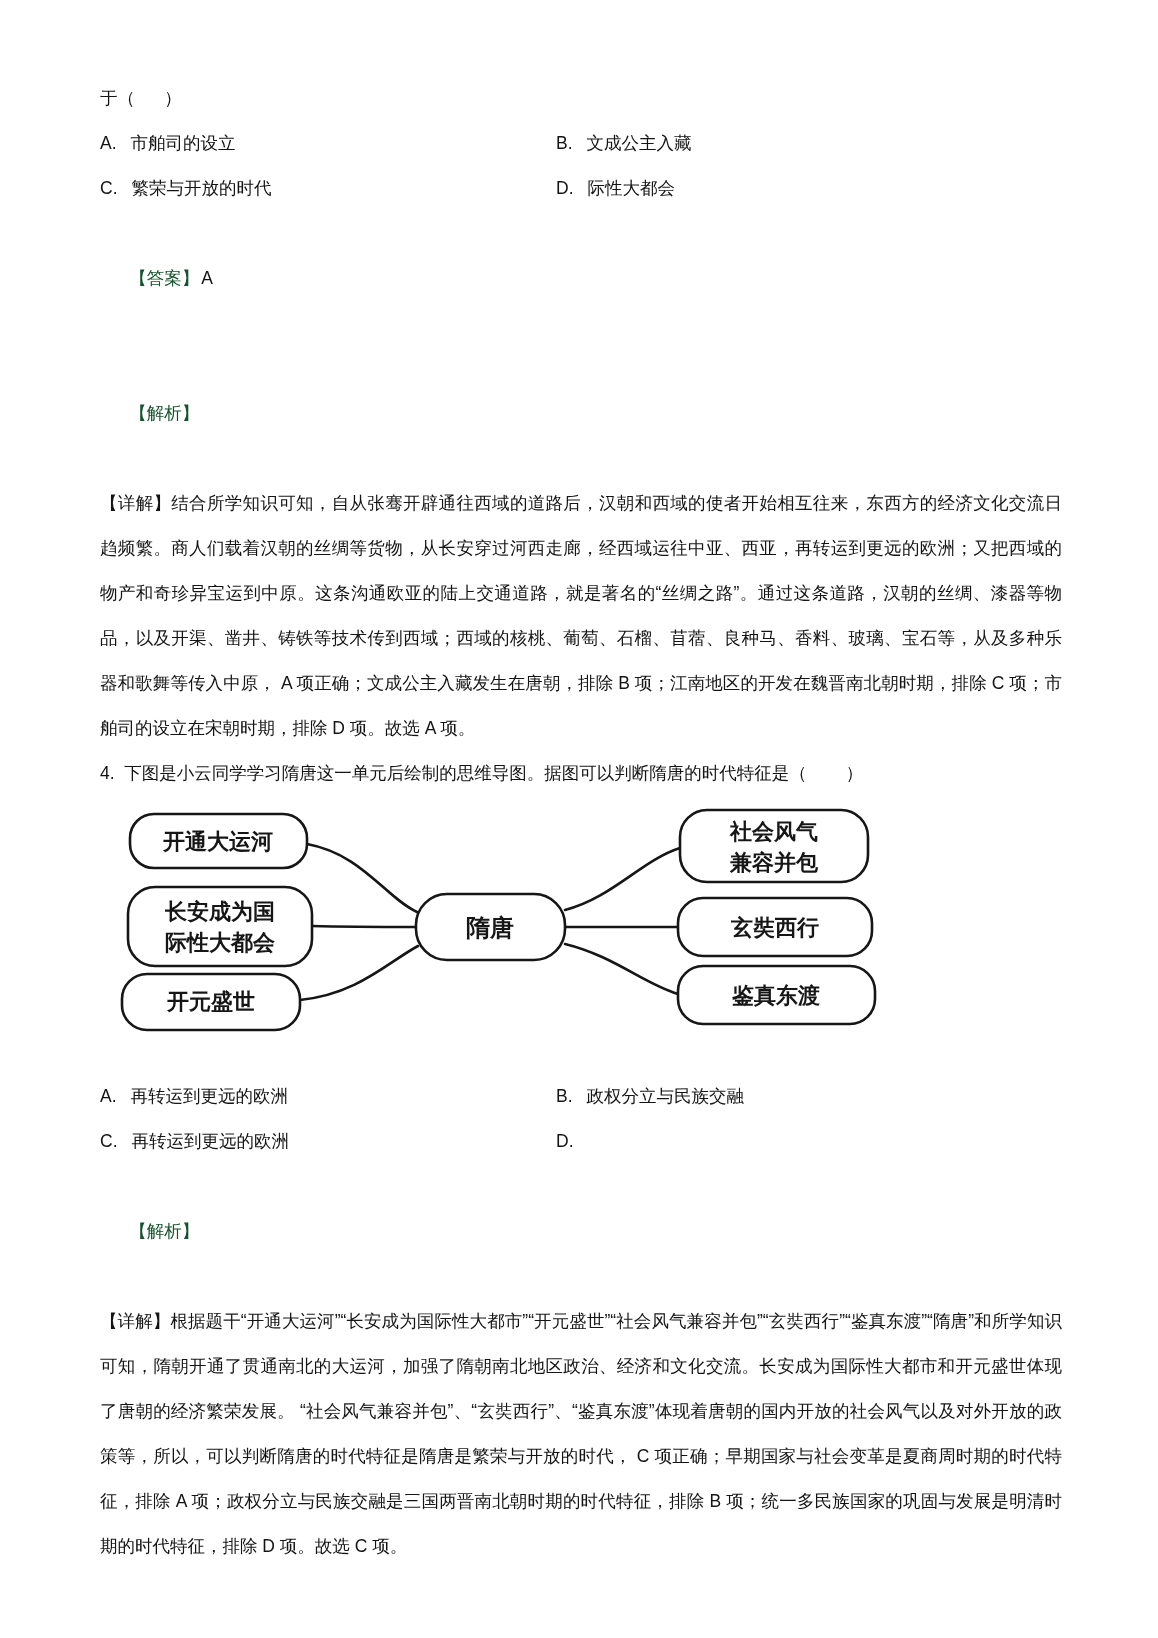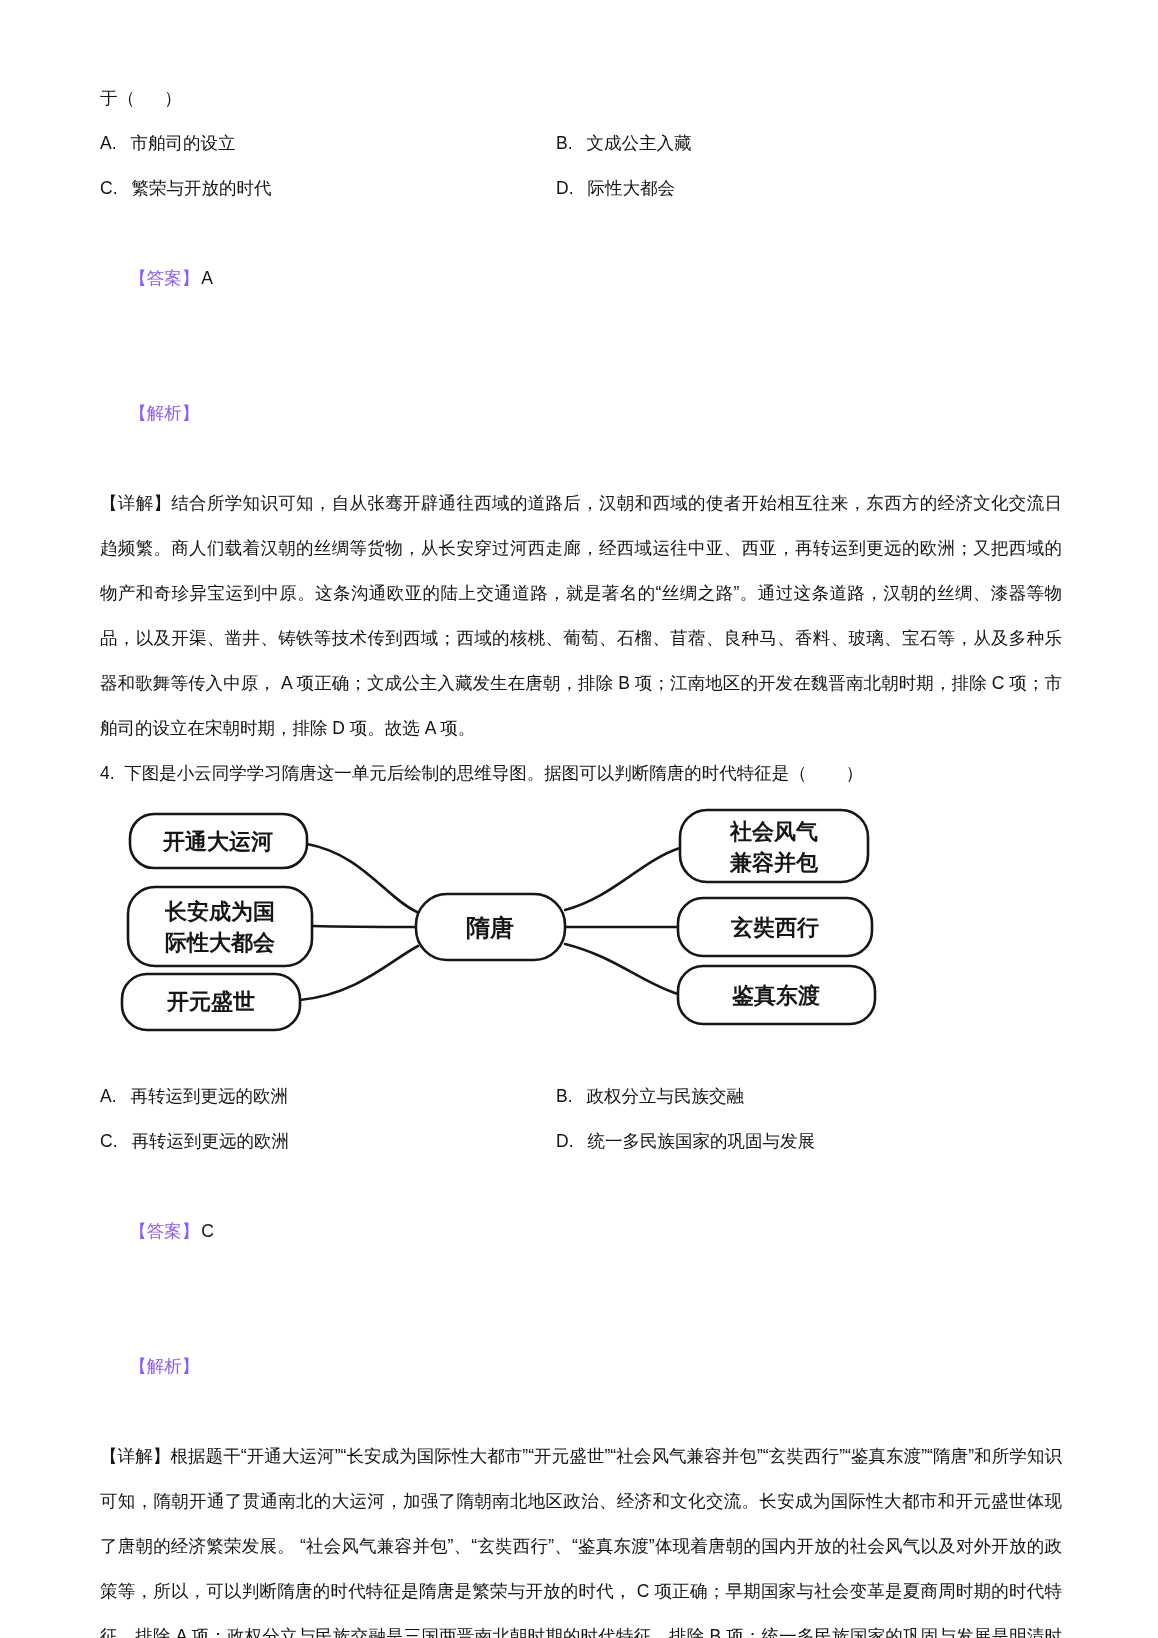--- a/index.html
+++ b/index.html
@@ -17,21 +17,21 @@
     padding: 76px 96px 0 100px;
     font-size: 17.5px;
     line-height: 45px;
   }
   .line { white-space: pre-wrap; }
   .para { text-align: justify; }
   .opt-row { display: flex; }
   .opt-cell { display: flex; align-items: baseline; }
   .opt-cell.first { width: 456px; flex: 0 0 456px; }
   .opt-label { margin-right: 14px; }
-  .tag-blue { color: #8b5cf6; }
+  .tag-blue { color: #14532d; }
   .ans-letter { margin-left: 2px; }
   .diagram-wrap { margin: 10px 0 6px 0; }
   svg text { font-family: "Liberation Sans", "DejaVu Sans", sans-serif; }
 </style>
 </head>
 <body>
 
 <div class="page">
   <div class="content">
 
@@ -113,27 +113,23 @@
         <span>政权分立与民族交融</span>
       </span>
     </div>
     <div class="opt-row">
       <span class="opt-cell first">
         <span class="opt-label">C.</span>
         <span>再转运到更远的欧洲</span>
       </span>
       <span class="opt-cell">
         <span class="opt-label">D.</span>
-        <span>统一多民族国家的巩固与发展</span>
       </span>
     </div>
 
-    <p class="line">
-      <span class="tag-blue">【答案】</span><span class="ans-letter">C</span>
-    </p>
     <p class="line">
       <span class="tag-blue">【解析】</span>
     </p>
     <p class="para">
       <span>【详解】</span><span>根据题干“开通大运河”“长安成为国际性大都市”“开元盛世”“社会风气兼容并包”“玄奘西行”“鉴真东渡”“隋唐”和所学知识可知，隋朝开通了贯通南北的大运河，加强了隋朝南北地区政治、经济和文化交流。长安成为国际性大都市和开元盛世体现了唐朝的经济繁荣发展。 “社会风气兼容并包”、“玄奘西行”、“鉴真东渡”体现着唐朝的国内开放的社会风气以及对外开放的政策等，所以，可以判断隋唐的时代特征是隋唐是繁荣与开放的时代， C 项正确；早期国家与社会变革是夏商周时期的时代特征，排除  A 项；政权分立与民族交融是三国两晋南北朝时期的时代特征，排除  B 项；统一多民族国家的巩固与发展是明清时期的时代特征，排除 D 项。故选 C 项。</span>
     </p>
 
   </div>
 </div>
 

